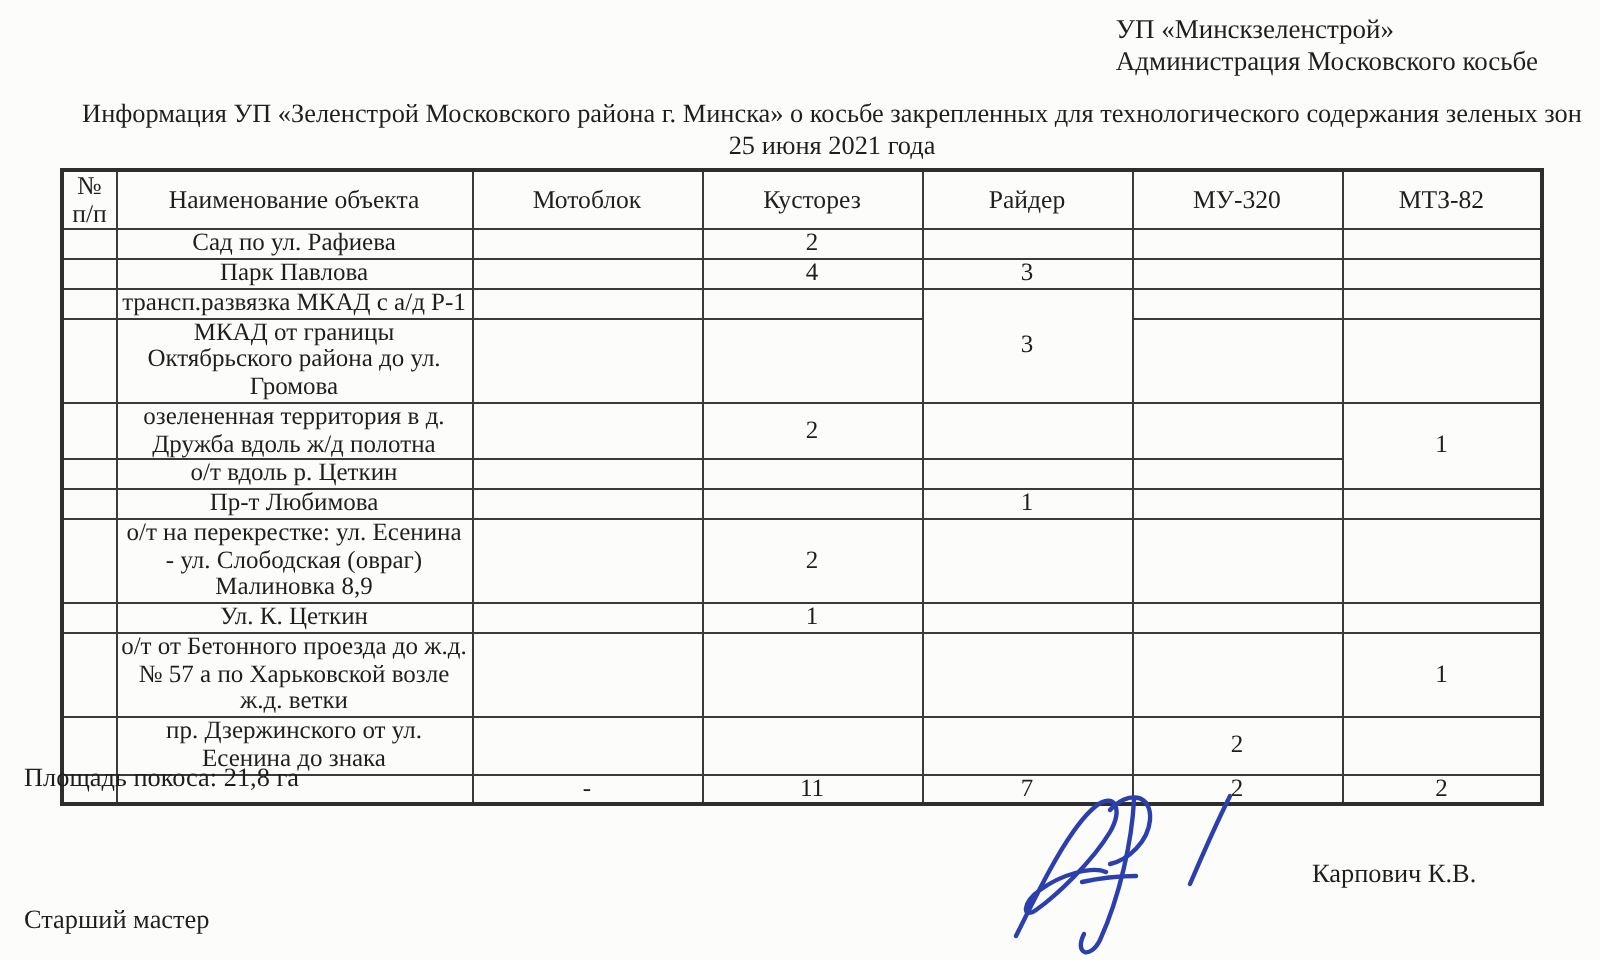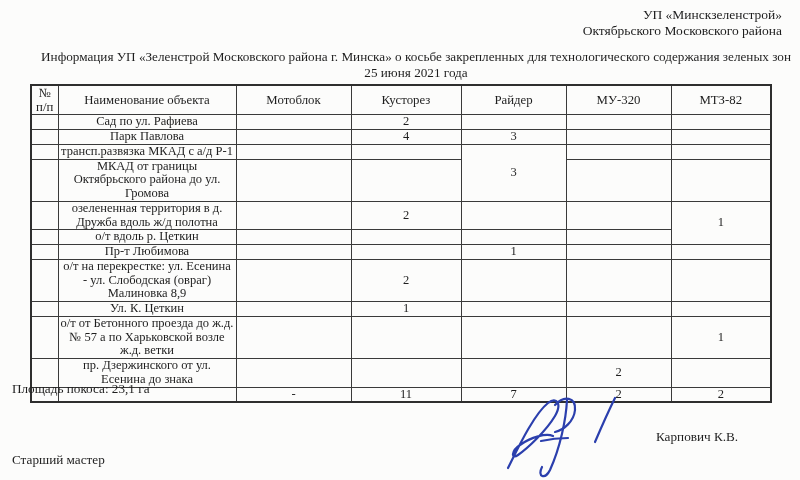--- a/index.html
+++ b/index.html
@@ -2,21 +2,21 @@
 <html><head>
 <meta charset="utf-8">
 <style>
   html,body { margin:0; padding:0; background:#e8e8e8; }
   .doc {
     position:relative; width:800px; height:480px; overflow:hidden;
     background:#fcfcfb; color:#1e1e1e;
     font-family:"Liberation Serif","DejaVu Serif",serif;
   }
   .abs { position:absolute; }
-  .letterhead { right:18px; top:7px; text-align:right; font-size:13.5px; line-height:16px; }
+  .letterhead { right:31px; top:7px; font-size:13.5px; line-height:16px; }
   .title-block { left:0; top:49px; width:800px; text-align:center; font-size:13.2px; line-height:16px;padding-left:16px; }
   .doc-table {
     position:absolute; left:30px; top:84px; width:740px;
     border-collapse:collapse; table-layout:fixed;
     border:2px solid #2e2e2e;
   }
   .doc-table th, .doc-table td {
     border:1px solid #3a3a3a;
     font-size:12.5px; font-weight:normal;
     text-align:center; vertical-align:middle;
@@ -29,21 +29,21 @@
   .sign-name { left:656px; top:429px; font-size:13.2px; }
   .signature-svg { left:498px; top:390px; }
 </style>
 </head>
 <body>
 
 <div class="doc">
 
   <div class="abs letterhead">
     <div>УП «Минскзеленстрой»</div>
-    <div>Октябрьского Московского района</div>
+    <div>Администрация Московского косьбе</div>
   </div>
 
   <div class="abs title-block">
     <div>Информация УП «Зеленстрой Московского района г. Минска» о косьбе закрепленных для технологического содержания зеленых зон</div>
     <div>25 июня 2021 года</div>
   </div>
 
   <table class="doc-table">
     <colgroup>
       <col style="width:27px">
@@ -179,21 +179,21 @@
         <td></td>
         <td>-</td>
         <td>11</td>
         <td>7</td>
         <td>2</td>
         <td>2</td>
       </tr>
     </tbody>
   </table>
 
-  <div class="abs note" style="top:381px">Площадь покоса: 23,1 га</div>
+  <div class="abs note" style="top:381px">Площадь покоса: 21,8 га</div>
 
   <div class="abs signoff-pos">Старший мастер</div>
 
   <svg class="abs signature-svg" width="145" height="88" viewBox="0 0 145 88">
     <g fill="none" stroke="#2b3fad" stroke-width="2.2" stroke-linecap="round" stroke-linejoin="round">
       <path d="M 10 78 C 20 58 36 24 50 13 C 59 6 64 14 57 26 C 48 41 30 58 20 65 C 13 70 13 61 22 55 C 33 47 48 43 55 46"></path>
       <path d="M 57 15 C 66 5 78 7 77 20 C 76 31 66 40 57 42"></path>
       <path d="M 69 10 C 68 30 62 58 52 80 C 47 90 39 87 44 77"></path>
       <path d="M 43 51 C 52 49 62 48 70 48"></path>
       <path d="M 97 52 C 103 38 110 22 117 8"></path>

